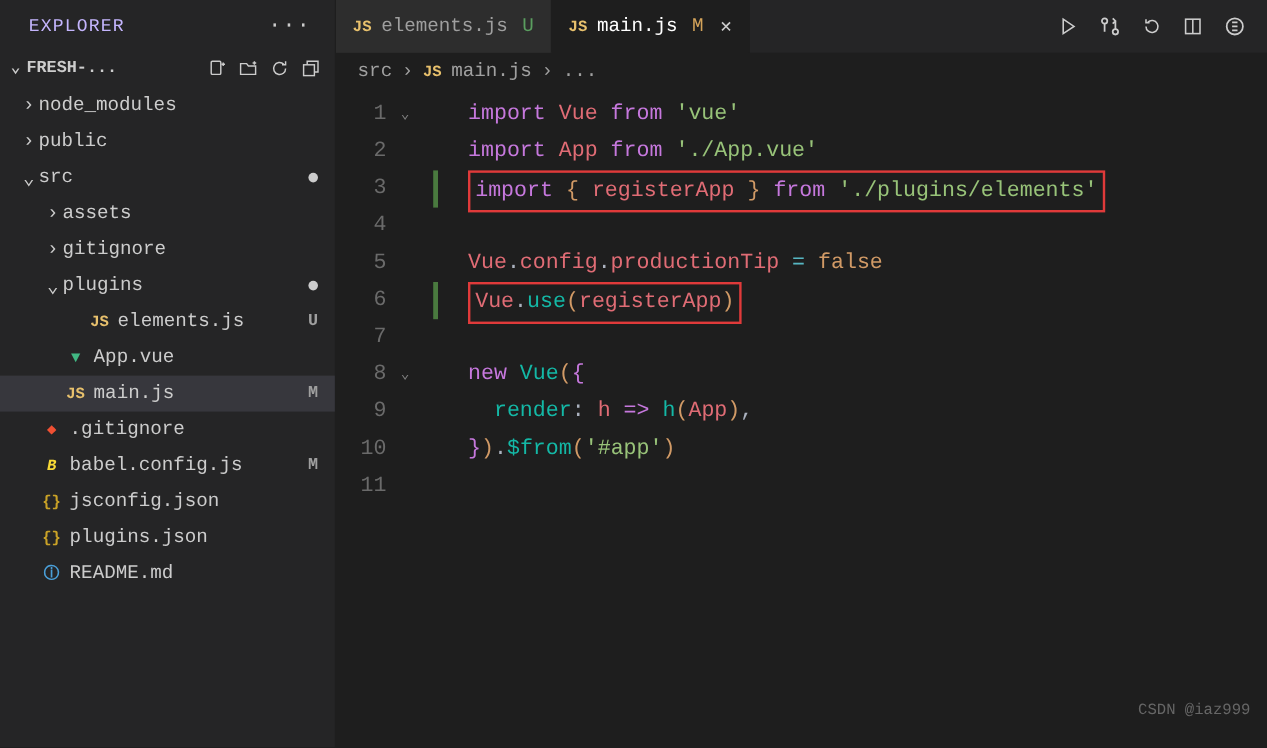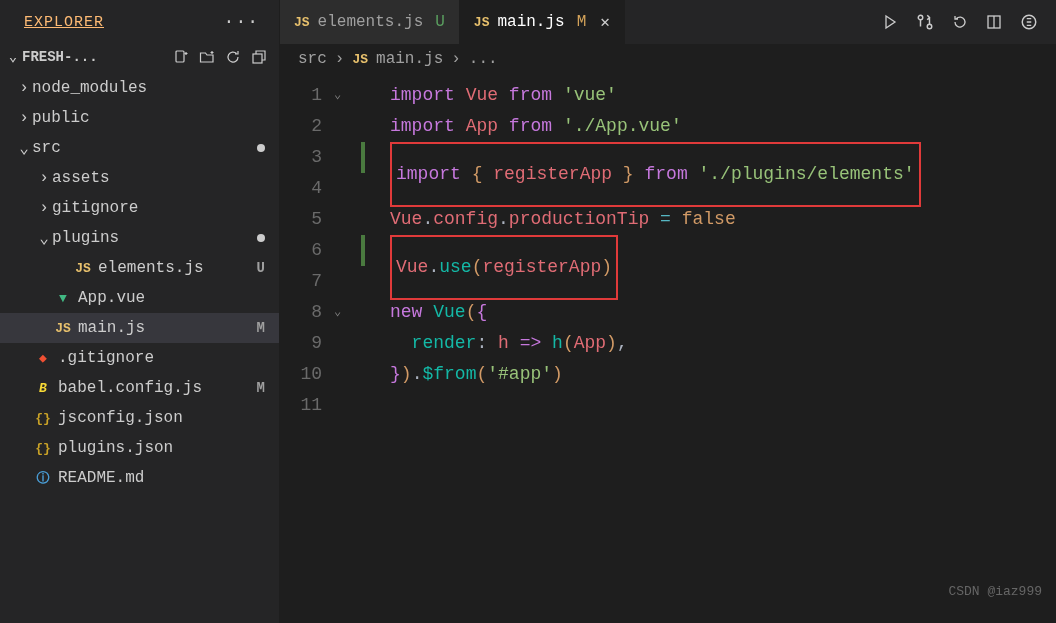--- a/index.html
+++ b/index.html
@@ -20,21 +20,21 @@
   border-right: 1px solid #1e1e1e;
 }
 .sidebar-header {
   display: flex;
   align-items: center;
   justify-content: space-between;
   padding: 12px 20px 12px 24px;
   font-size: 14px;
   letter-spacing: 1px;
 }
-.sidebar-title { color: #fdba74; font-size: 15px; text-decoration: underline; }
+.sidebar-title { color: #c4b5fd; font-size: 15px; }
 .ellipsis { color: #cccccc; font-size: 18px; cursor: pointer; }
 .section-header {
   display: flex;
   align-items: center;
   padding: 4px 8px 4px 4px;
   font-size: 14px;
   font-weight: bold;
   cursor: pointer;
 }
 .section-header .chev { width: 18px; text-align: center; }
@@ -132,21 +132,21 @@
 .tok-str { color: #98c379; }
 .tok-op { color: #56b6c2; }
 .tok-bool { color: #d19a66; }
 .tok-prop { color: #e06c75; }
 .tok-def { color: #abb2bf; }
 .tok-brace1 { color: #d19a66; }
 .tok-brace2 { color: #c678dd; }
 .highlight-box {
   border: 2px solid #e03a3a;
   display: inline-block;
-  padding: 15px 4px;
+  padding: 0 4px;
 }
 .watermark {
   position: absolute;
   bottom: 24px;
   right: 14px;
   color: #666;
   font-size: 13px;
 }
 svg { display: block; }
 </style>

